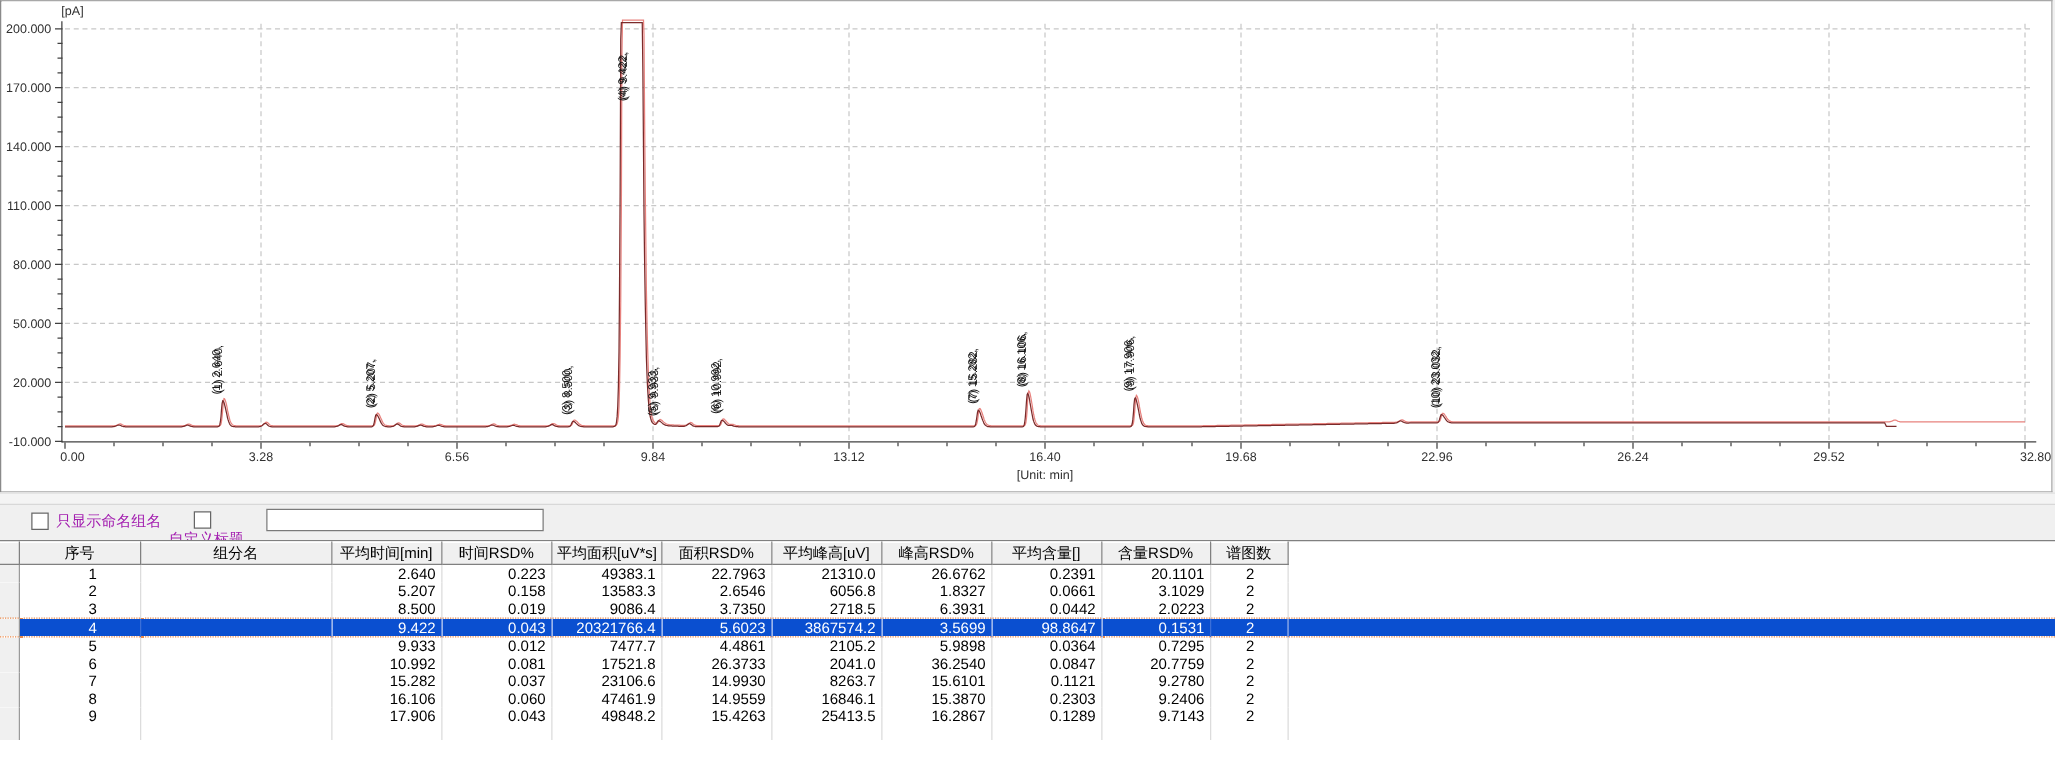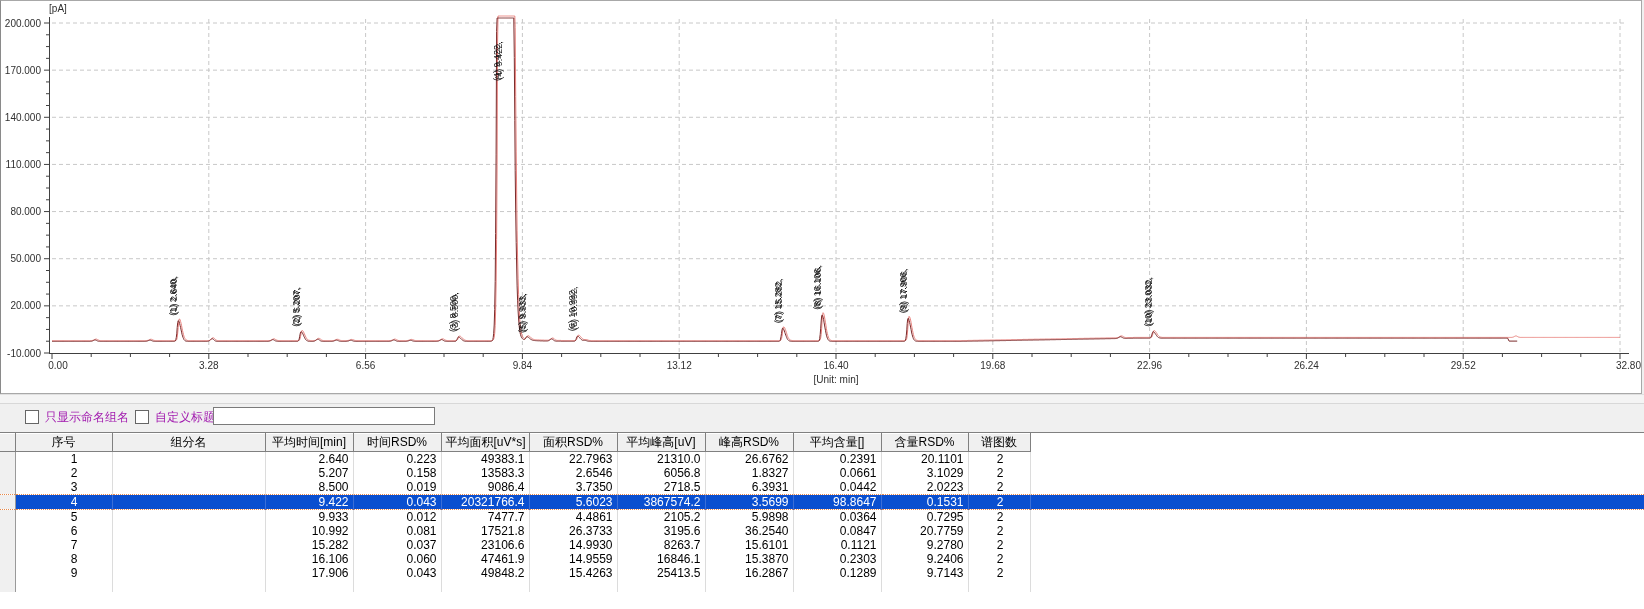--- a/index.html
+++ b/index.html
@@ -7,21 +7,21 @@
   #app{position:relative;width:1644px;height:609px;background:#f0f0f0;}
   .plot-panel{position:absolute;left:0;top:0;width:1642px;height:394px;background:#ffffff;
     border:1px solid #a8a8a8;border-left-color:#8a8a8a;box-sizing:border-box;}
   #chart-svg{display:block;}
   .splitter{position:absolute;left:0;top:394px;width:1644px;height:10px;background:#f4f4f4;
     border-top:1px solid #e0e0e0;border-bottom:1px solid #d8d8d8;box-sizing:border-box;}
   .controls{position:absolute;left:0;top:404px;width:1644px;height:28px;background:#f0f0f0;}
   .cb{position:absolute;top:5px;height:16px;display:flex;align-items:center;font-size:12px;color:#a21caf;}
   .cb .box{display:inline-block;width:12px;height:12px;background:#fff;border:1px solid #666;
     margin-right:6px;flex:none;}
-  #cb1{left:25px;} #cb2{left:135px;}
+  #cb1{left:25px;} #cb2{left:135px;flex-direction:column;}
   #custom-title-input{position:absolute;left:213px;top:3px;width:222px;height:18px;
     border:1px solid #7a7a7a;background:#fff;font-size:12px;padding:0 3px;box-sizing:border-box;}
   .table-wrap{position:absolute;left:0;top:432px;width:1644px;height:177px;background:#ffffff;
     border-top:1px solid #808080;box-sizing:border-box;overflow:hidden;}
   table{border-collapse:collapse;table-layout:fixed;width:1644px;font-size:12px;color:#000;}
   th{background:#f0f0f0;font-weight:normal;height:15px;padding:0 4px;overflow:hidden;white-space:nowrap;
     border-top:1px solid #ffffff;border-left:1px solid #ffffff;
     border-right:1px solid #808080;border-bottom:1px solid #808080;text-align:center;}
   th.empty{border:none;background:#f0f0f0;border-bottom:1px solid #808080;border-right:1px solid #808080;}
   th.last{border:none;background:#fff;}
@@ -303,21 +303,21 @@
             <td style="border-right: none;"></td>
           </tr>
           <tr>
             <td class="gutter"></td>
             <td class="no">6</td>
             <td class="blank-name"></td>
             <td>10.992</td>
             <td>0.081</td>
             <td>17521.8</td>
             <td>26.3733</td>
-            <td>3195.6</td>
+            <td>2041.0</td>
             <td>36.2540</td>
             <td>0.0847</td>
             <td>20.7759</td>
             <td class="count">2</td>
             <td style="border-right: none;"></td>
           </tr>
           <tr>
             <td class="gutter"></td>
             <td class="no">7</td>
             <td class="blank-name"></td>

